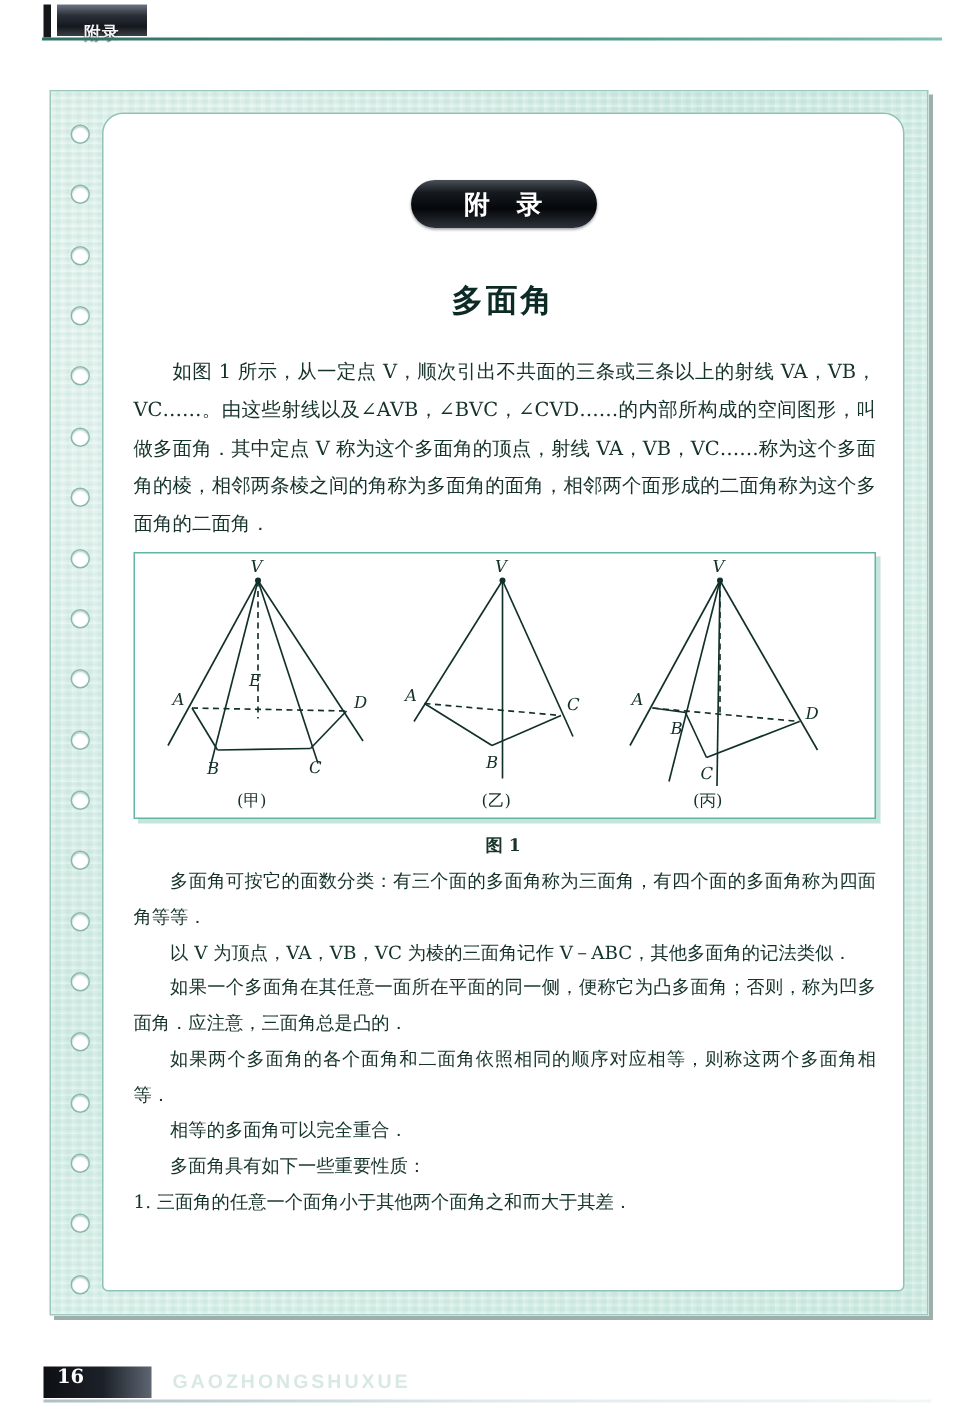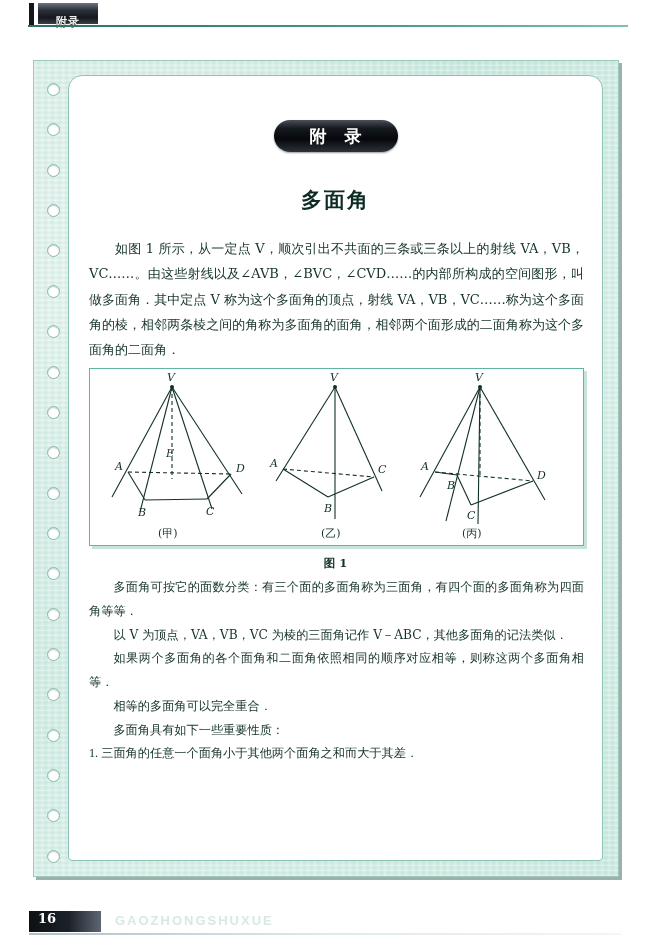--- a/index.html
+++ b/index.html
@@ -142,21 +142,21 @@
     width: 495px;
     font-size: 13px;
     line-height: 1.95;
     text-align: justify;
     color: #15322b;
   }
   .para {
     margin: 0 0 0 0;
     text-indent: 2em;
   }
-  .para.noindent { text-indent: 0; font-family: Liberation Serif, serif; }
+  .para.noindent { text-indent: 0; }
 
   
   .figure-box {
     position: absolute;
     left: 20px;
     top: 292px;
     width: 495px;
     height: 178px;
     background: #ffffff;
     border: 1.5px solid #63b5a2;
@@ -334,20 +334,21 @@
           </g>
         </g>
       </svg>
     </div>
 
     <div class="figure-caption">图 1</div>
 
     <div class="lower-text">
       <p class="para">多面角可按它的面数分类：有三个面的多面角称为三面角，有四个面的多面角称为四面角等等．</p>
       <p class="para">以 V 为顶点，VA，VB，VC 为棱的三面角记作 V－ABC，其他多面角的记法类似．</p>
+      <p class="para">如果一个多面角在其任意一面所在平面的同一侧，便称它为凸多面角；否则，称为凹多面角．应注意，三面角总是凸的．</p>
       <p class="para">如果两个多面角的各个面角和二面角依照相同的顺序对应相等，则称这两个多面角相等．</p>
       <p class="para">相等的多面角可以完全重合．</p>
       <p class="para">多面角具有如下一些重要性质：</p>
       <p class="para noindent">1. 三面角的任意一个面角小于其他两个面角之和而大于其差．</p>
     </div>
 
   </div>
 </div>
 
 <div class="footer">

